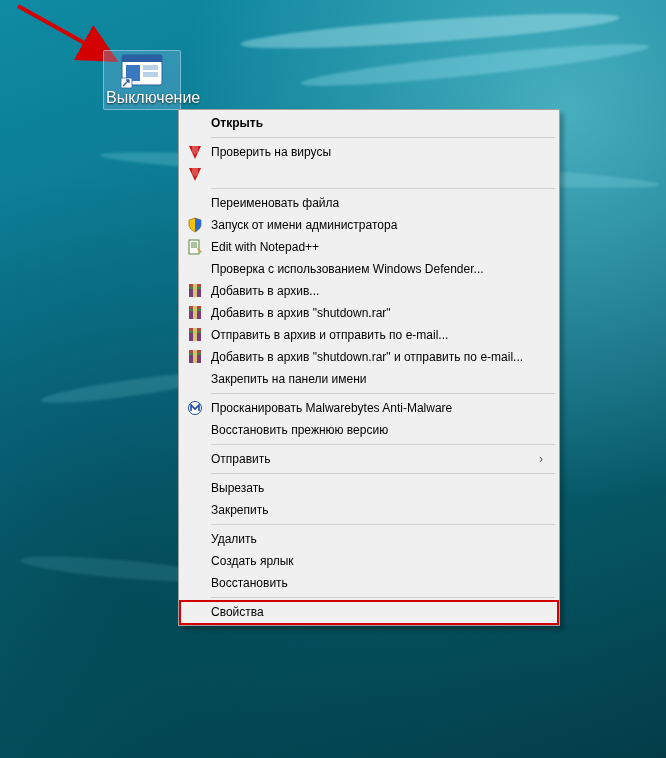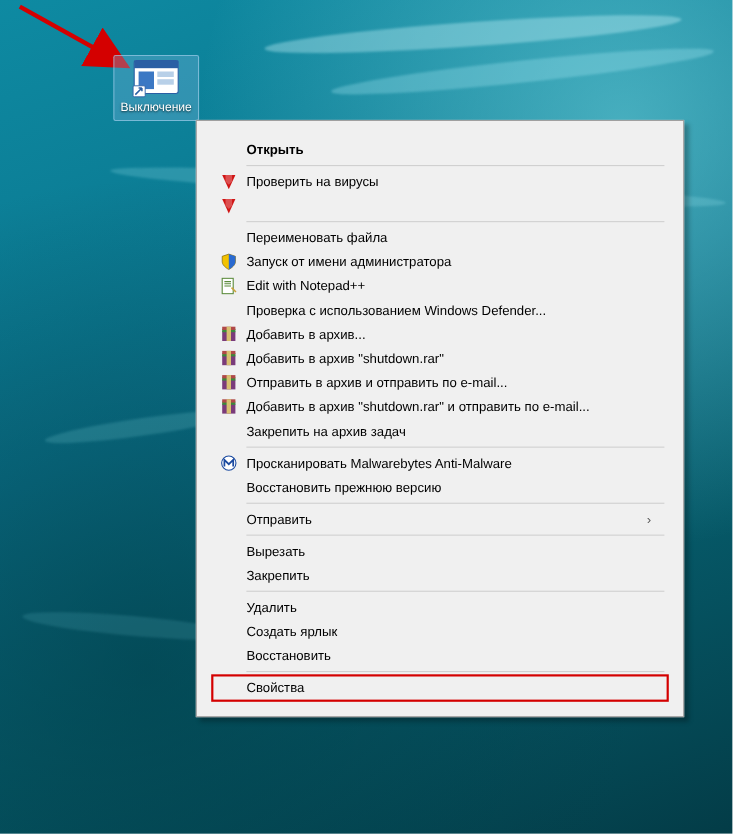--- a/index.html
+++ b/index.html
@@ -56,35 +56,35 @@
     padding: 2px 2px 4px 2px;
     border-radius: 2px;
   }
   .shortcut .icon-box {
     width: 46px;
     height: 36px;
     margin: 0 auto 2px auto;
     position: relative;
   }
   .shortcut .label {
-    font-size: 11px;
+    font-size: 16px;
     line-height: 14px;
     text-shadow: 0 1px 2px rgba(0,0,0,0.7);
   }
 
   
   .context-menu {
     position: absolute;
     left: 178px;
     top: 109px;
-    width: 444px;
+    width: 382px;
     background: #f0f0f0;
     border: 1px solid #a0a0a0;
     box-shadow: 4px 4px 4px rgba(0,0,0,0.25);
-    padding: 15px;
+    padding: 2px;
     box-sizing: border-box;
   }
   .menu-item {
     display: flex;
     align-items: center;
     height: 22px;
     padding: 0 10px 0 4px;
     color: #000;
     white-space: nowrap;
     position: relative;
@@ -263,21 +263,21 @@
             <rect x="2" y="1" width="12" height="3" fill="#b04848"></rect>
           <rect x="6" y="1" width="4" height="13" fill="#d8c070"></rect>
         </svg>
       </span>
       <span class="mi-text">Добавить в архив "shutdown.rar" и отправить по e-mail...</span>
     </div>
 
 
     <div class="menu-item">
       <span class="mi-icon"></span>
-      <span class="mi-text">Закрепить на архив задач</span>
+      <span class="mi-text">Закрепить на панели имени</span>
     </div>
 
     <div class="menu-sep"></div>
 
     <div class="menu-item">
       <span class="mi-icon">
         <svg width="16" height="16" viewBox="0 0 16 16">
           <circle cx="8" cy="8" r="6.5" fill="#fff" stroke="#1b4aa0" stroke-width="1"></circle>
           <path d="M4 11 L4 5 L8 9 L12 5 L12 11" stroke="#1b4aa0" stroke-width="1.6" fill="none"></path>
         </svg>

